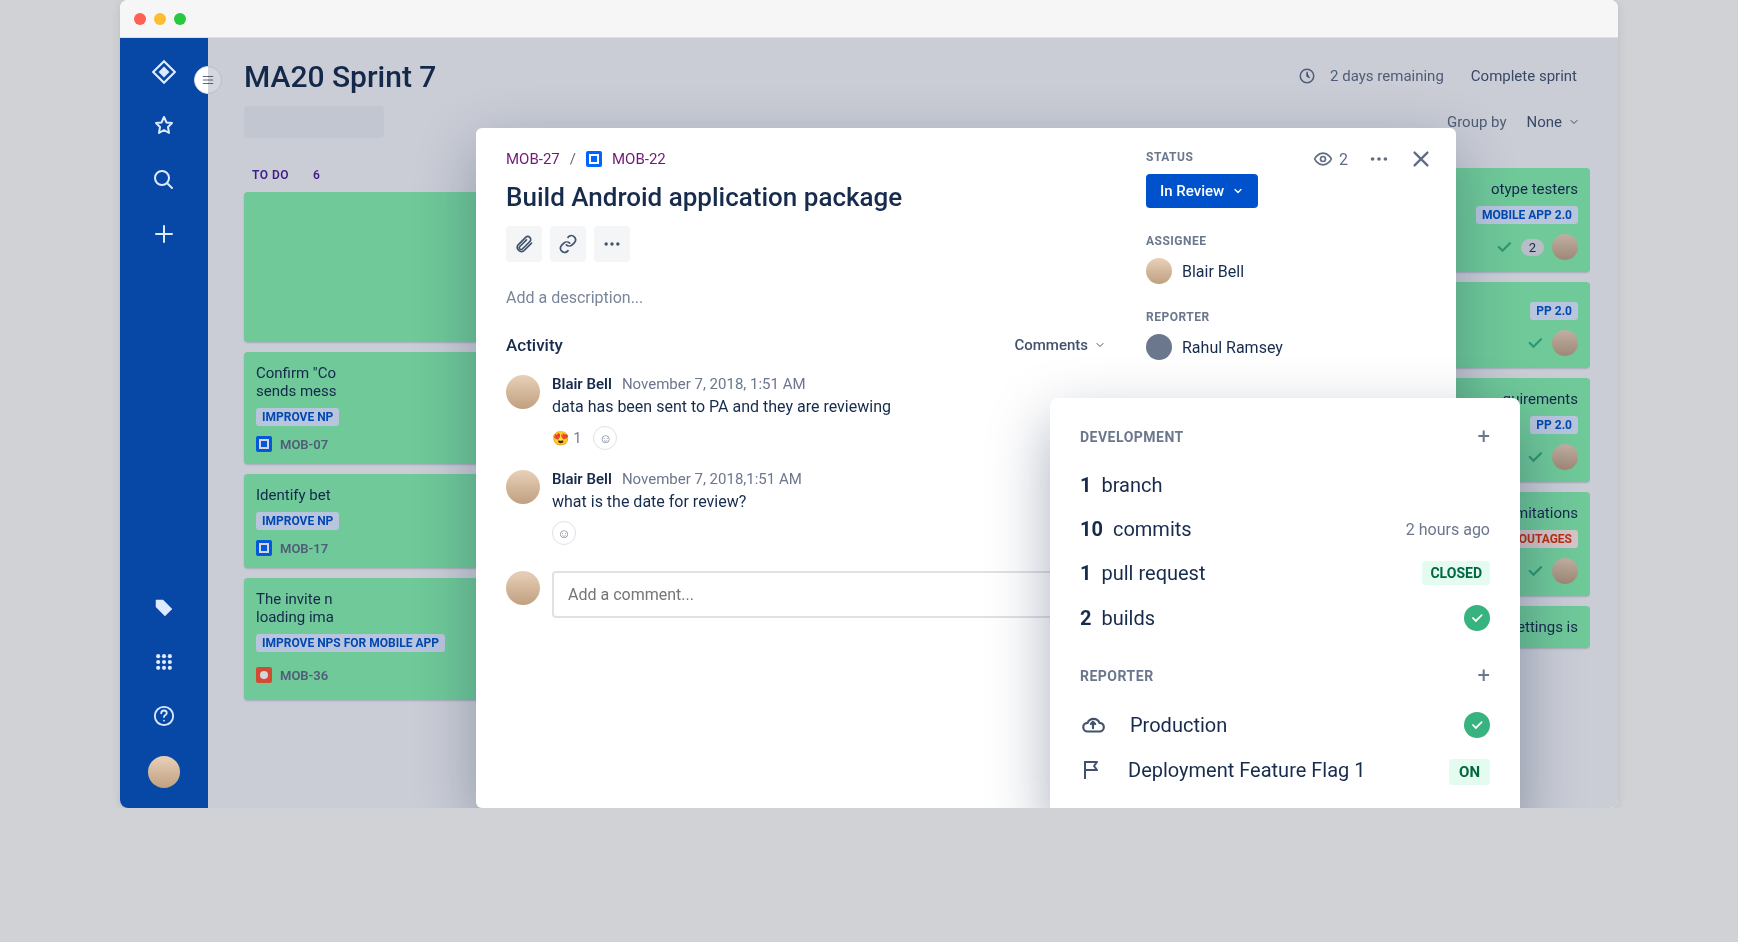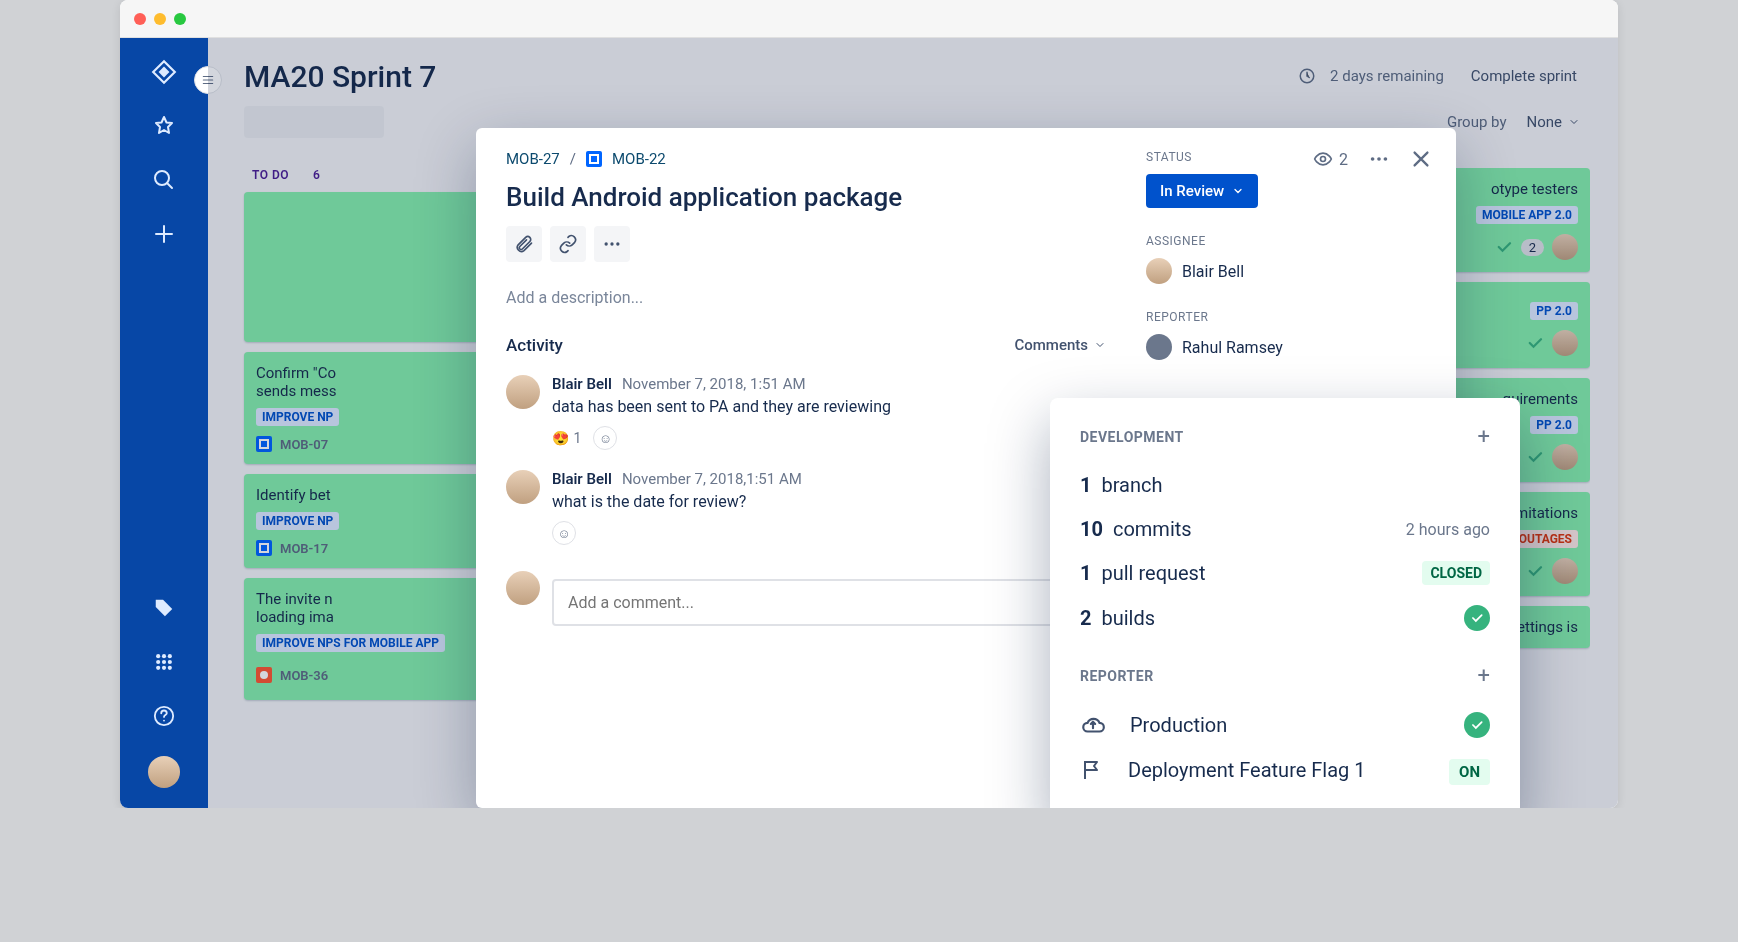--- a/index.html
+++ b/index.html
@@ -35,39 +35,39 @@
 .card-right-meta { display:flex; align-items:center; gap:8px; justify-content:flex-end; margin-top:10px;}
 .avatar-sm { width:26px; height:26px; border-radius:50%; background:#888; }
 .count-badge { background:#dfe1e6; color:#172b4d; font-size:13px; border-radius:10px; padding:1px 8px; }
 .check-icon { color:#36b37e; }
 
 
 .issue-dialog { position:absolute; left:268px; top:90px; width:980px; height:680px; background:#fff; border-radius:6px; box-shadow:0 20px 60px rgba(9,30,66,0.3); padding: 22px 30px; display:flex; gap:40px; z-index:10;}
 .dialog-left { flex:1; }
 .dialog-right { width:280px; }
 .breadcrumb { display:flex; align-items:center; gap:10px; color:#5e6c84; font-size:15px; }
-.breadcrumb a { color:#0c4a6e; text-decoration:none;text-align:center; }
+.breadcrumb a { color:#701a75; text-decoration:none;text-align:center; }
 .dialog-title { font-size:26px; font-weight:500; color:#172b4d; margin-top:14px; }
 .dialog-actions { display:flex; gap:8px; margin-top:14px;}
 .dialog-actions .sq-btn { width:36px; height:36px; background:#f4f5f7; border-radius:4px; display:flex; align-items:center; justify-content:center; color:#42526e; cursor:pointer;}
 .desc-placeholder { color:#7a869a; font-size:16px; margin-top:26px;}
 .activity-title { color:#172b4d; font-size:17px; font-weight:500; margin-top:28px; display:flex; align-items:center;}
 .activity-title .comments-select{margin-left:auto;color:#42526e;font-size:15px;display:flex;align-items:center;gap:6px;cursor:pointer;}
 .comment { display:flex; gap:12px; margin-top:20px; }
 .comment .avatar-sm{width:34px;height:34px;flex-shrink:0;}
 .comment-body .cb-head { display:flex; gap:10px; align-items:baseline; }
 .cb-head .author { font-weight:600; color:#172b4d; font-size:15px;}
 .cb-head .time { color:#6b778c; font-size:15px;}
 .comment-body .cb-text { color:#172b4d; font-size:16px; margin-top:4px;}
 .reactions { display:flex; gap:12px; margin-top:10px; align-items:center;}
 .reaction { display:flex; align-items:center; gap:4px; font-size:14px; color:#6b778c;}
 .add-react { width:24px;height:24px;border-radius:50%;border:1px solid #dfe1e6;display:flex;align-items:center;justify-content:center;color:#6b778c;cursor:pointer;font-size:13px;}
 .comment-input-row { display:flex; gap:12px; margin-top:26px;}
-.comment-input { flex:1; border:2px solid #dfe1e6; border-radius:4px; padding:12px 14px; color:#8b5cf6; font-size:16px;margin-top:8px;}
-.sidebar-label { font-size:12px; font-weight:400; color:#6b778c; letter-spacing:.5px; text-transform:uppercase; }
+.comment-input { flex:1; border:2px solid #dfe1e6; border-radius:4px; padding:12px 14px; color:#8b5cf6; font-size:16px;}
+.sidebar-label { font-size:12px; font-weight:700; color:#6b778c; letter-spacing:.5px; text-transform:uppercase; }
 .status-btn { margin-top:10px; background:#0052cc; color:#fff; border-radius:4px; padding:8px 14px; display:inline-flex; align-items:center; gap:8px; font-size:15px; font-weight:500; cursor:pointer;}
 .sidebar-block { margin-top:26px; }
 .person-row { display:flex; align-items:center; gap:10px; margin-top:10px; color:#172b4d; font-size:16px;}
 .dialog-topright { position:absolute; right:24px; top:20px; display:flex; align-items:center; gap:20px; color:#5e6c84;}
 .watch { display:flex; align-items:center; gap:6px; font-size:16px; cursor:pointer;}
 .close-btn, .more-btn { cursor:pointer; color:#5e6c84;}
 
 
 .dev-pop { position:absolute; left:842px; top:360px; width:470px; background:#fff; border-radius:8px; box-shadow:0 24px 60px rgba(9,30,66,0.35); padding:26px 30px 30px; z-index:20;}
 .dev-section-head { display:flex; align-items:center; justify-content:space-between; margin-bottom:14px;}

